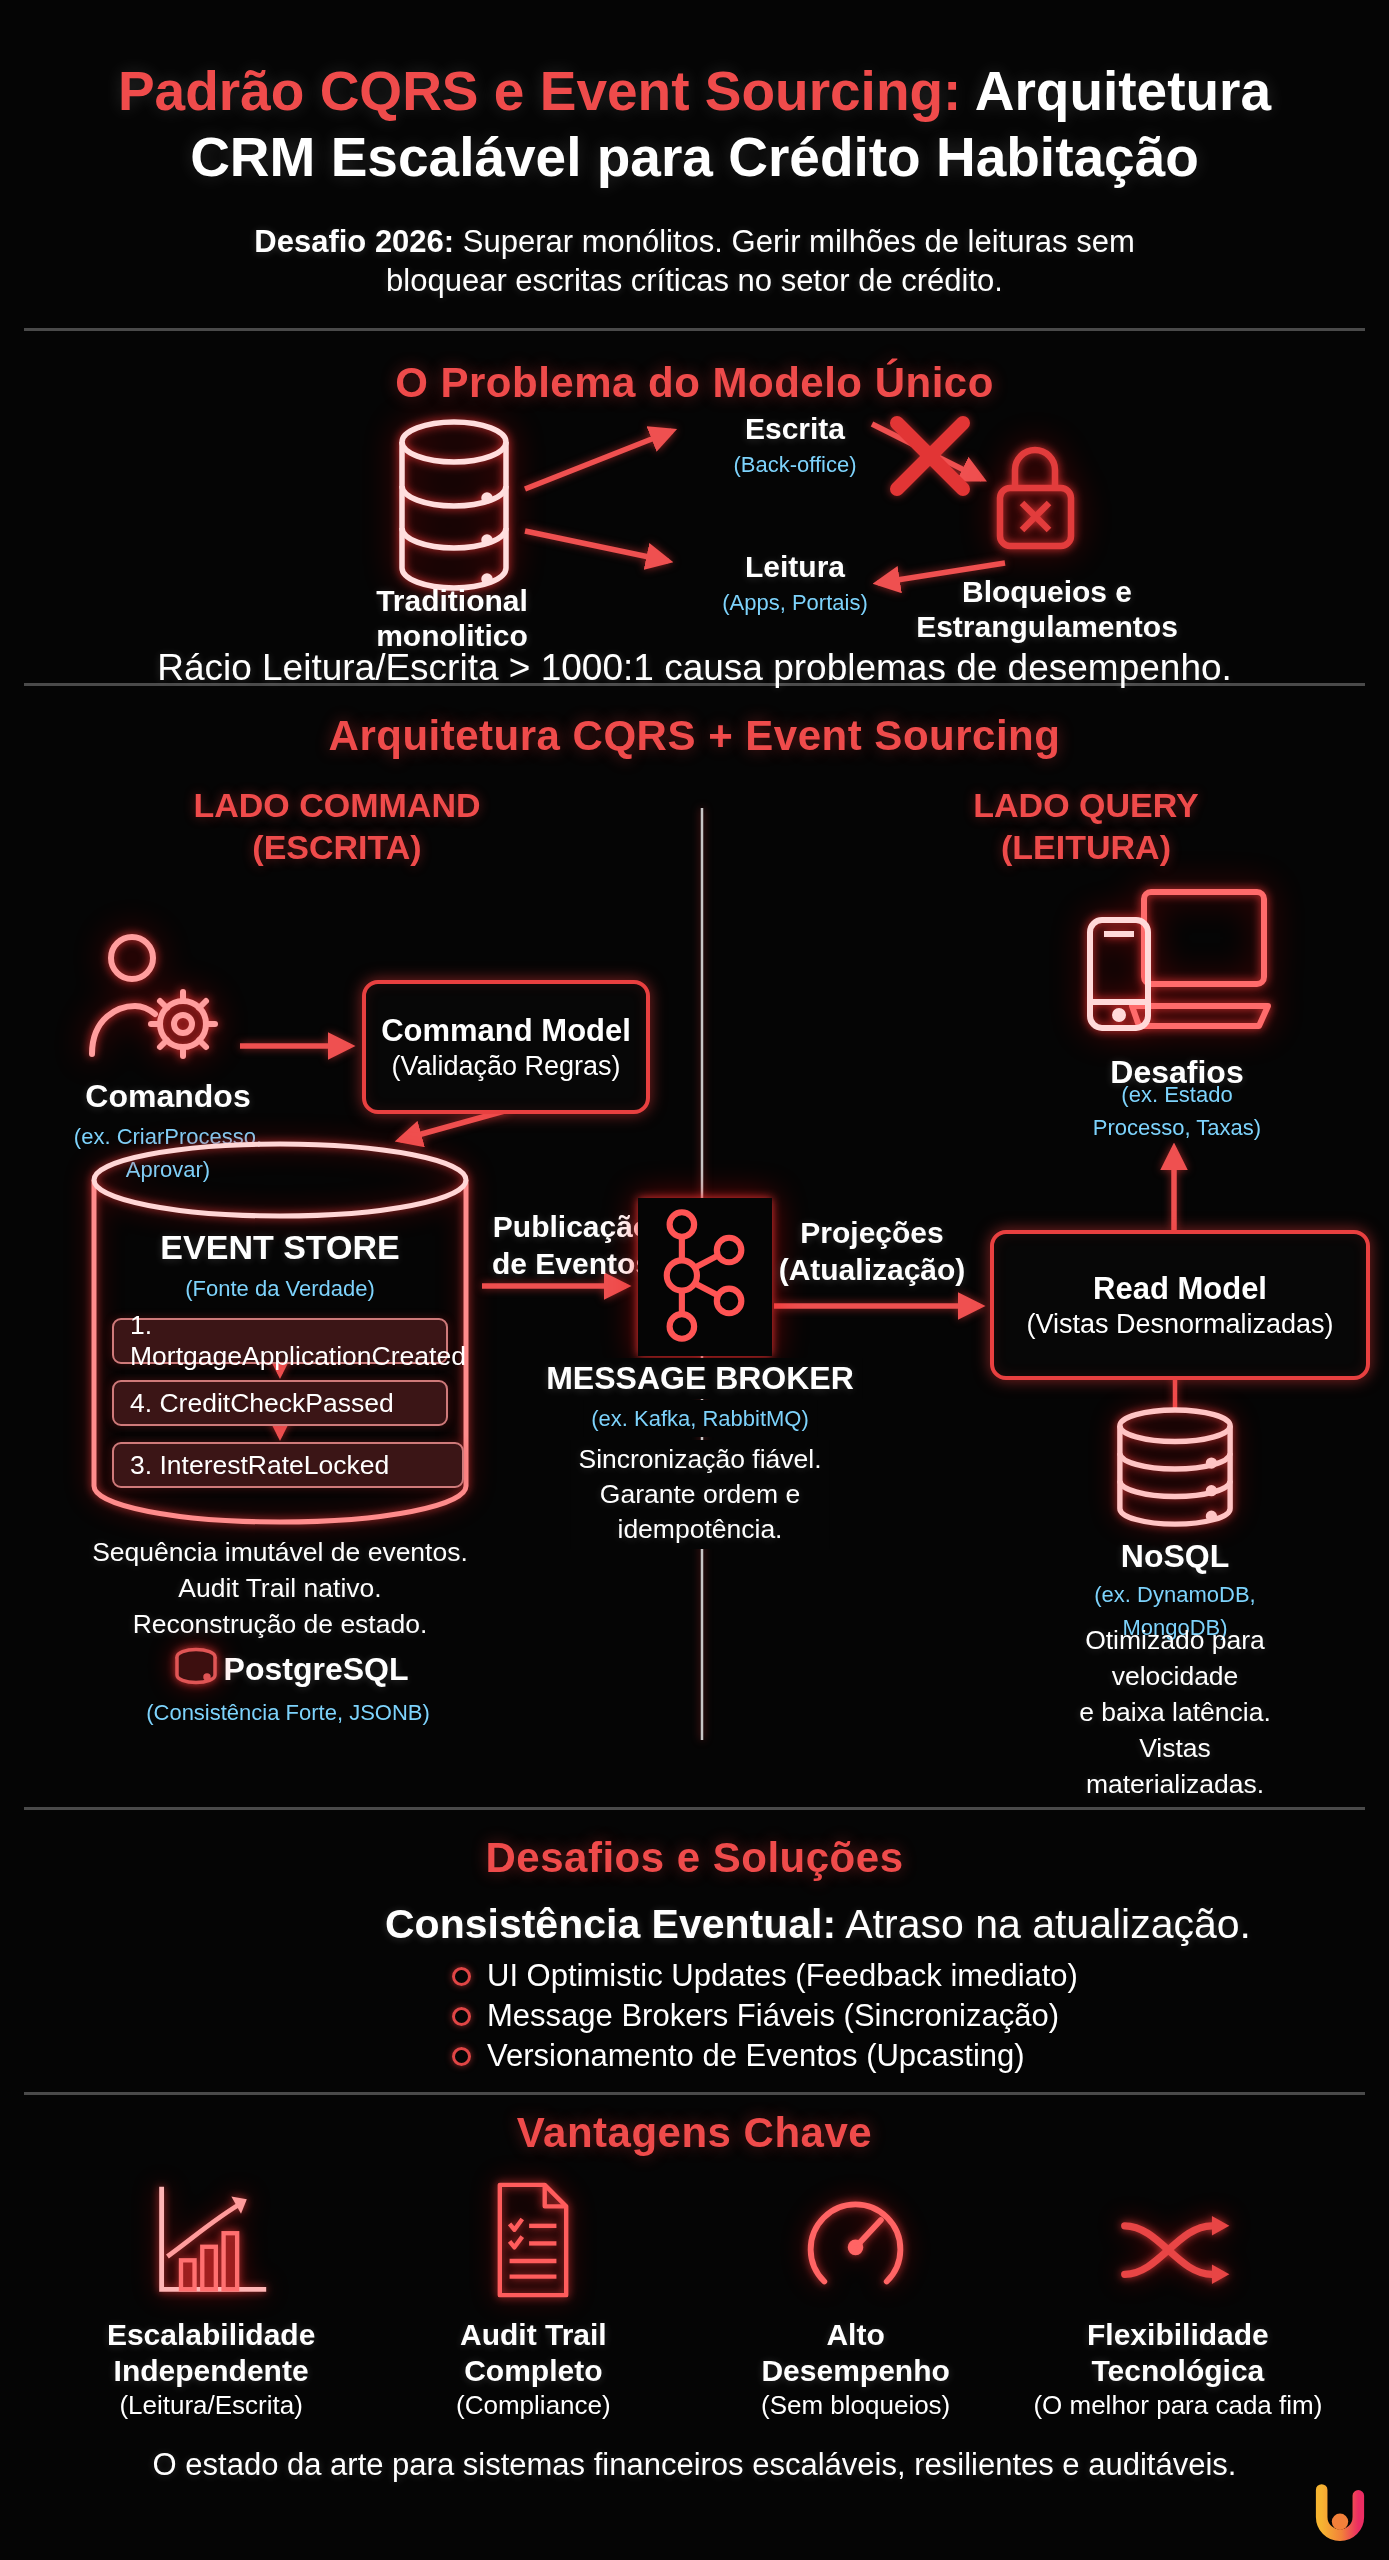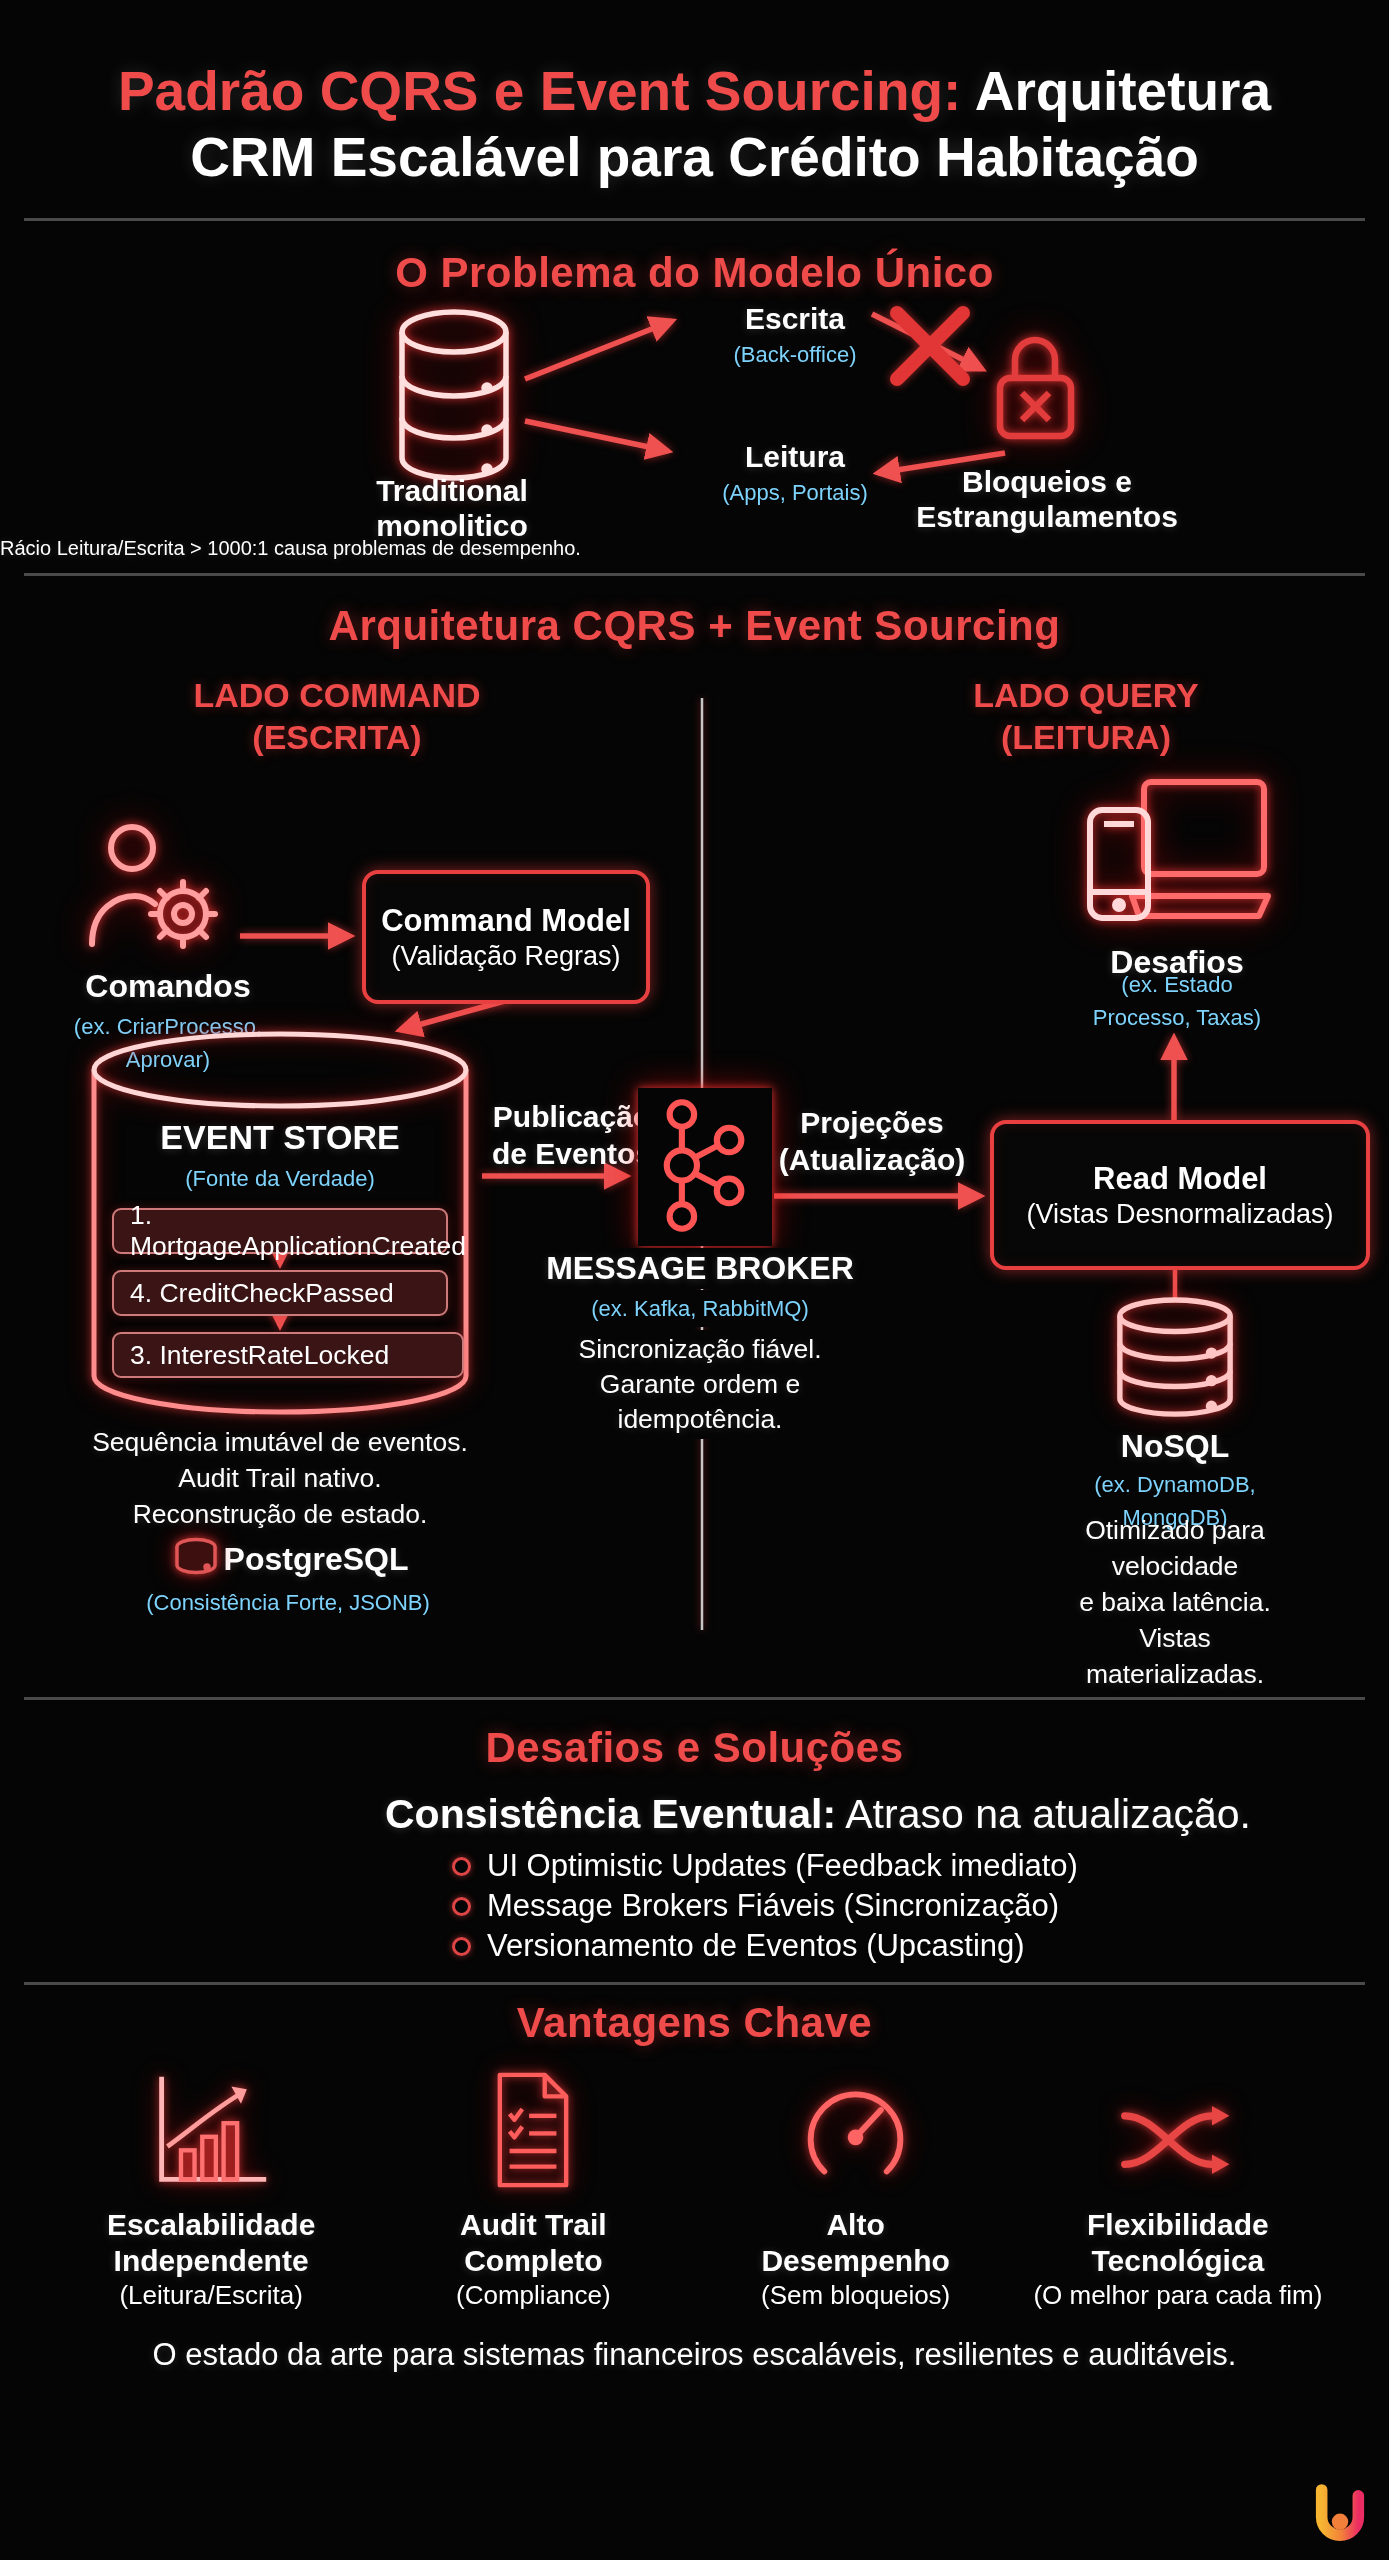--- a/index.html
+++ b/index.html
@@ -26,21 +26,21 @@
   }
   
   .header{padding-top:58px;}
   .title{font-size:55px;font-weight:bold;line-height:66px;text-align:center;
     text-shadow:0 0 18px rgba(255,255,255,.15);}
   .subtitle{margin:32px auto 0;max-width:980px;font-size:31px;line-height:39px;text-align:center;}
   
   .problem{position:relative;height:352px;}
   .lbl30{font-size:30px;font-weight:bold;line-height:35px;text-align:center;}
   .sub27{font-size:22px;line-height:33px;text-align:center;color:#7dd3fc;}
-  .cap30{font-size:20px;}
+  .cap30{font-size:37px;text-align:center;}
   
   .arch-heading{padding-top:26px;}
   .canvas{position:relative;width:1389px;height:1005px;margin-top:18px;}
   .lado{font-size:34px;font-weight:bold;line-height:42px;color:var(--accent);
     text-align:center;text-shadow:0 0 12px rgba(239,60,60,.4);}
   .neon-box{
     background:#070707;border:4px solid #e84040;border-radius:16px;
     box-shadow:0 0 16px rgba(240,60,60,.55), inset 0 0 14px rgba(240,60,60,.12);
     display:flex;flex-direction:column;align-items:center;justify-content:center;
   }
@@ -79,20 +79,23 @@
 </style>
 </head>
 <body>
 
 <div class="page">
 
   <div class="header">
     <div class="title">
       <div><span class="red">Padrão CQRS e Event Sourcing:</span><span> Arquitetura</span></div>
       <div>CRM Escalável para Crédito Habitação</div>
+    </div>
+    <div class="subtitle tw">
+      <span class="bold">Desafio 2026:</span><span> Superar monólitos. Gerir milhões de leituras sem bloquear escritas críticas no setor de crédito.</span>
     </div>
   </div>
   <div class="hr" style="margin-top:28px;"></div>
 
   <div class="problem">
     <svg class="arrows" width="1389" height="352" viewBox="0 0 1389 352">
       <defs>
         <marker id="ah1" viewBox="0 0 10 10" refX="8" refY="5" markerWidth="5" markerHeight="5" orient="auto-start-reverse">
           <path d="M0,0 L10,5 L0,10 z" fill="#ef5050"></path>
         </marker>

